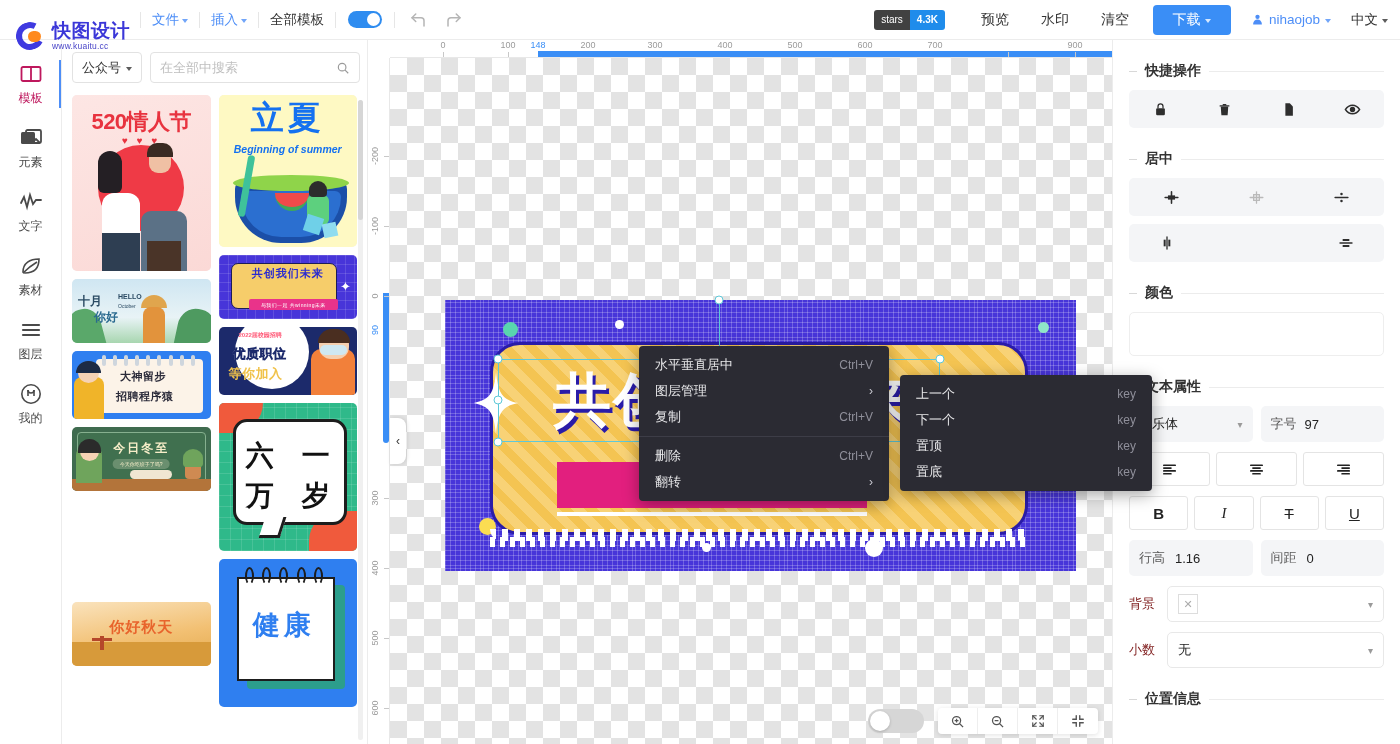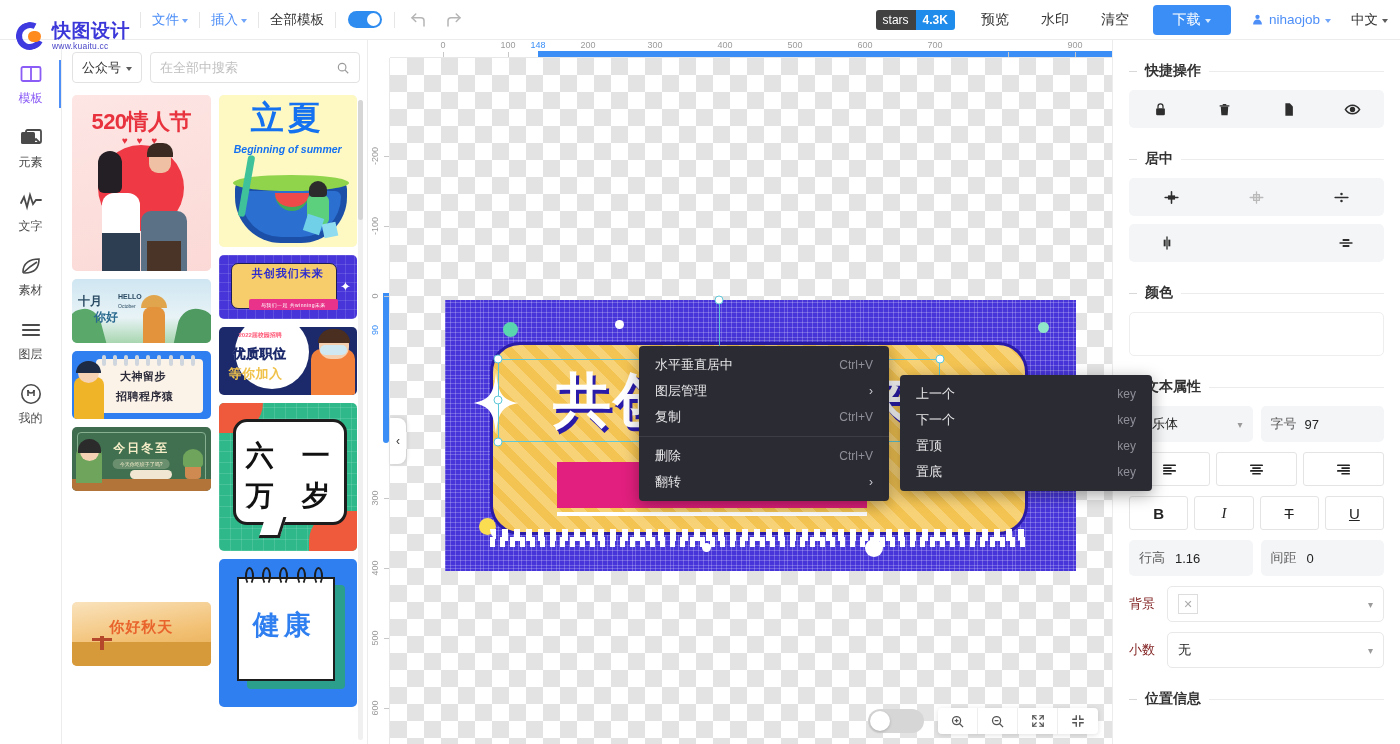--- a/index.html
+++ b/index.html
@@ -57,21 +57,21 @@
   }
   .hdr-arrows { display: flex; gap: 18px; margin-left: 14px; }
   .arr { width: 18px; height: 18px; cursor: pointer; color: #b5b5b5; }
 
   .hdr-right {
     margin-left: auto; display: flex; align-items: center;
     gap: 0; padding-right: 12px; height: 100%;
   }
   .stars-badge {
     display: flex; height: 20px; border-radius: 3px; overflow: hidden;
-    font-size: 12px; margin-right: 10px; cursor: pointer;
+    font-size: 10px; margin-right: 20px; cursor: pointer;
   }
   .stars-badge .lbl { background: #414141; color: #fff; padding: 0 7px; display: flex; align-items: center; }
   .stars-badge .val { background: #1f8ceb; color: #fff; padding: 8px 7px; display: flex; align-items: center; font-weight: 600; }
   .hdr-txt { font-size: 14px; color: #333; padding: 0 16px; cursor: pointer; }
   .dl-btn {
     background: #3a8ef6; color: #fff; font-size: 14px; height: 30px;
     min-width: 78px; border-radius: 4px; display: flex; align-items: center;
     justify-content: center; gap: 5px; cursor: pointer; margin: 0 8px;
   }
   .user-chip {
@@ -89,21 +89,21 @@
     position: absolute; left: 0; top: 40px; width: 62px; height: 704px;
     background: #fff; border-right: 1px solid #ececec;
     padding-top: 12px; z-index: 30;
   }
   .rail-item {
     height: 64px; display: flex; flex-direction: column; align-items: center;
     justify-content: center; gap: 4px; cursor: pointer; color: #4a4a4a;
     position: relative;
   }
   .rail-item .ri-lbl { font-size: 12px; }
-  .rail-item.active { color: #8b5cf6; }
+  .rail-item.active { color: #be185d; }
   .rail-item.active::after {
     content: ""; position: absolute; right: 0; top: 8px; bottom: 8px;
     width: 2px; background: #4d8ef7;
   }
   .rail-ico { width: 24px; height: 24px; }
 
   
   .tpl-panel {
     position: absolute; left: 62px; top: 40px; width: 306px; height: 704px;
     background: #fff; border-right: 1px solid #ececec; z-index: 20;

